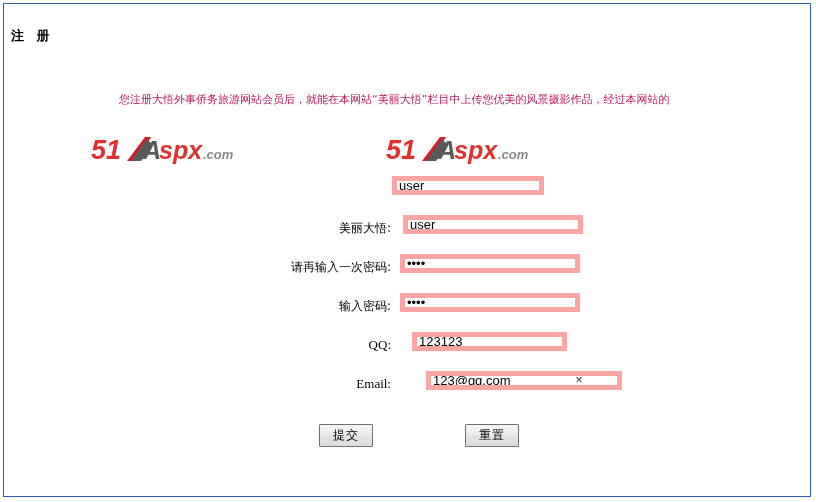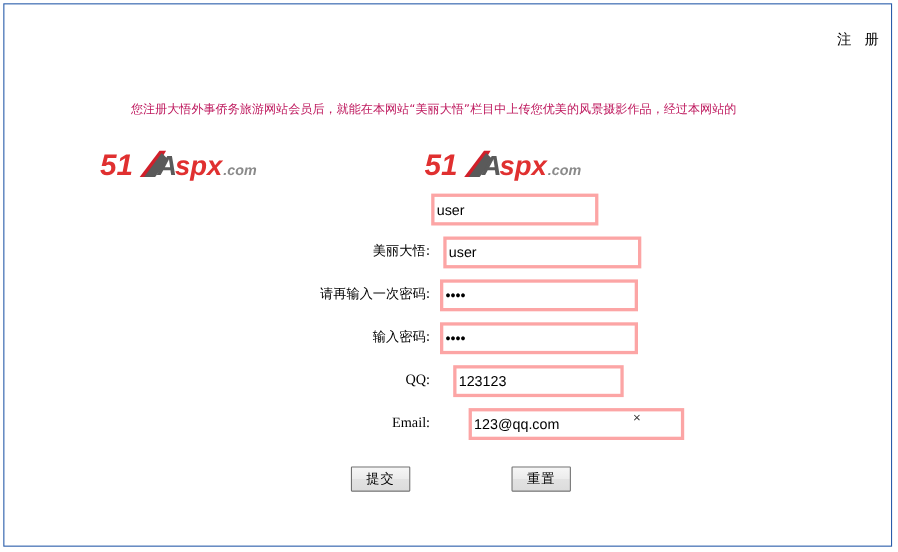--- a/index.html
+++ b/index.html
@@ -31,24 +31,24 @@
     bottom: 7px;
     background: #ffffff;
   }
 
   
   .reg-title {
     position: absolute;
     left: 0;
     top: 16px;
     width: 100%;
-    text-align: right;
+    text-align: left;
     font-family: "DejaVu Sans", "Liberation Sans", sans-serif;
     font-size: 13px;
-    font-weight: normal;
+    font-weight: bold;
     letter-spacing: 4px;
     color: #000000;
   }
 
   
   .intro-block {
     position: absolute;
     left: 108px;
     top: 80px;
     width: 628px;
@@ -98,23 +98,23 @@
     color: #000000;
     white-space: nowrap;
   }
   .form-label.latin {
     font-family: "Liberation Serif", "DejaVu Serif", serif;
     font-size: 13px;
   }
   .txt-input {
     position: absolute;
     top: 0;
-    height: 29px;
+    height: 19px;
     box-sizing: border-box;
-    border: 3px solid #fca5a5;
+    border: 5px solid #fca5a5;
     background: #ffffff;
     font-family: "Liberation Sans", "DejaVu Sans", sans-serif;
     font-size: 13px;
     color: #000000;
     padding: 0 2px;
     line-height: 17px;
     outline: none;
   }
   .txt-input::placeholder { color: #9a9a9a; }
 

